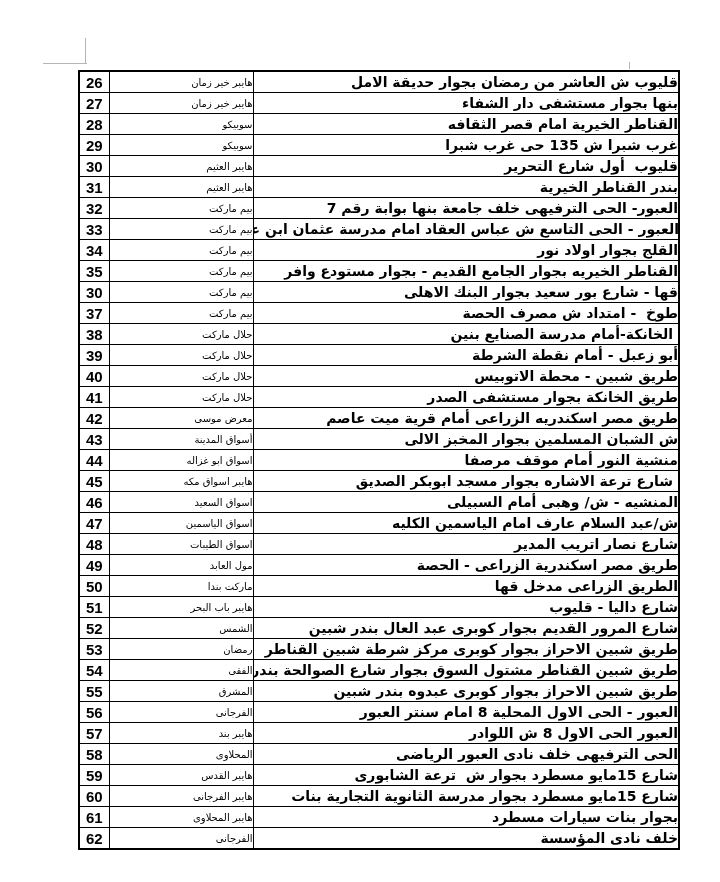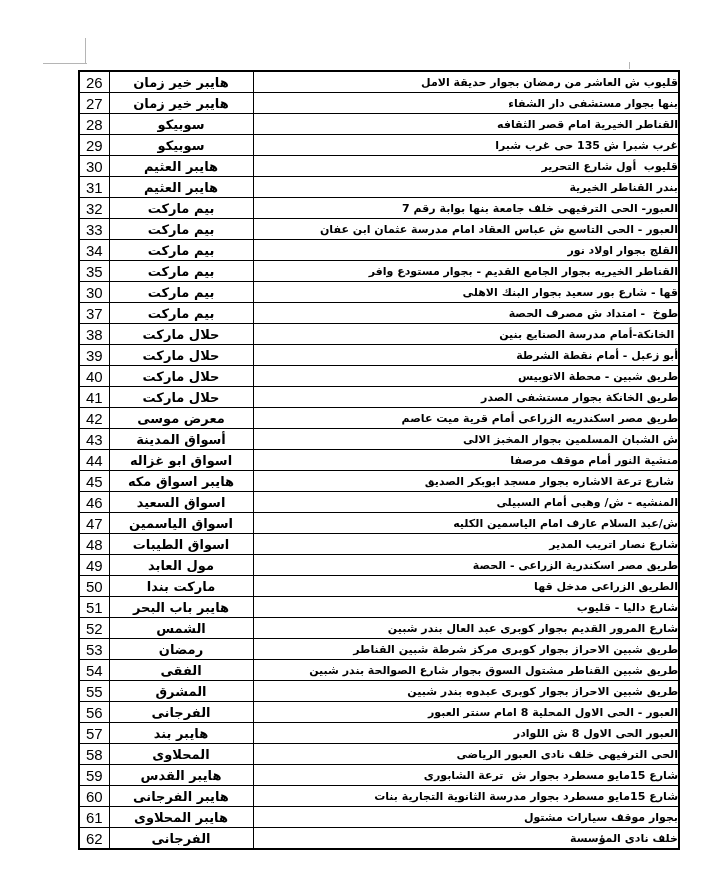--- a/index.html
+++ b/index.html
@@ -37,37 +37,37 @@
     border: 1px solid var(--border-color, #000000);
     height: 20px;
     padding: 0;
     overflow: hidden;
     vertical-align: middle;
     color: var(--text-color, #000000);
     white-space: pre;
     line-height: 19px;
   }
   td.addr {
-    font-size: 11px;
+    font-size: 14px;
     font-weight: bold;
     text-align: right;
     padding-right: 7px;
     padding-left: 2px;
   }
   td.store {
-    font-size: 13px;
-    font-weight: bold;
-    text-align: center;
+    font-size: 10px;
+    font-weight: normal;
+    text-align: right;
     padding-right: 5px;
     padding-left: 2px;
   }
   td.num {
     font-family: "Liberation Sans", sans-serif;
     font-size: 15px;
-    font-weight: 400;
+    font-weight: 700;
     text-align: center;
     direction: ltr;
   }
 </style>
 </head>
 <body>
 
 <div class="canvas" style="--page-bg: #ffffff; --border-color: #000000; --text-color: #000000; --remnant-color: #b5b5b5;">
 
   <div class="remnant remnant-v"></div>
@@ -285,21 +285,21 @@
       <td class="num">59</td>
     </tr>
 
     <tr>
       <td class="addr">شارع 15مايو مسطرد بجوار مدرسة الثانوية التجارية بنات</td>
       <td class="store">هايبر الفرجانى</td>
       <td class="num">60</td>
     </tr>
 
     <tr>
-      <td class="addr">بجوار موقف سيارات مشتول</td>
+      <td class="addr">بجوار بنات سيارات مسطرد</td>
       <td class="store">هايبر المحلاوى</td>
       <td class="num">61</td>
     </tr>
 
     <tr>
       <td class="addr">خلف نادى المؤسسة</td>
       <td class="store">الفرجانى</td>
       <td class="num">62</td>
     </tr>
   </tbody>

